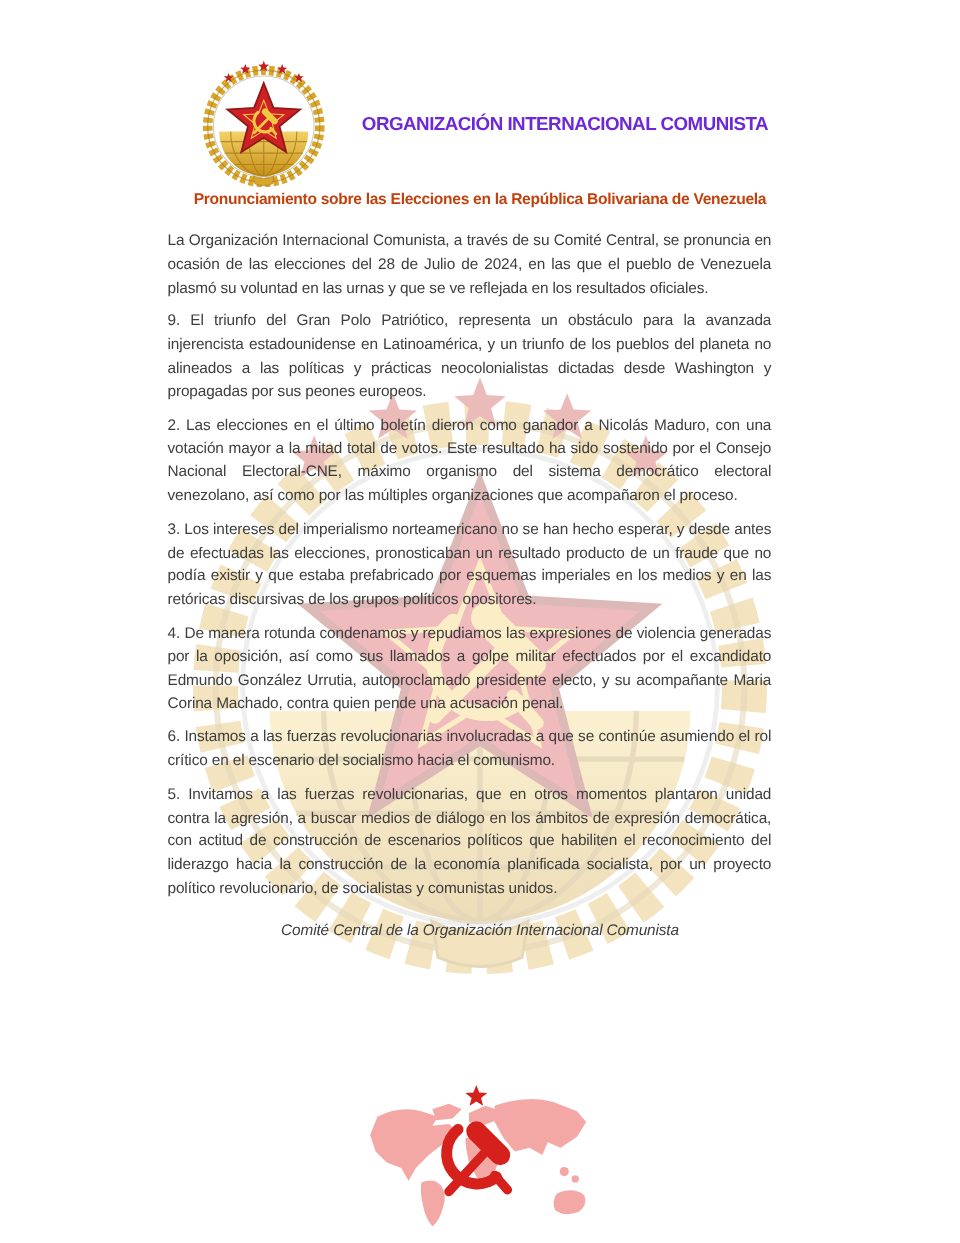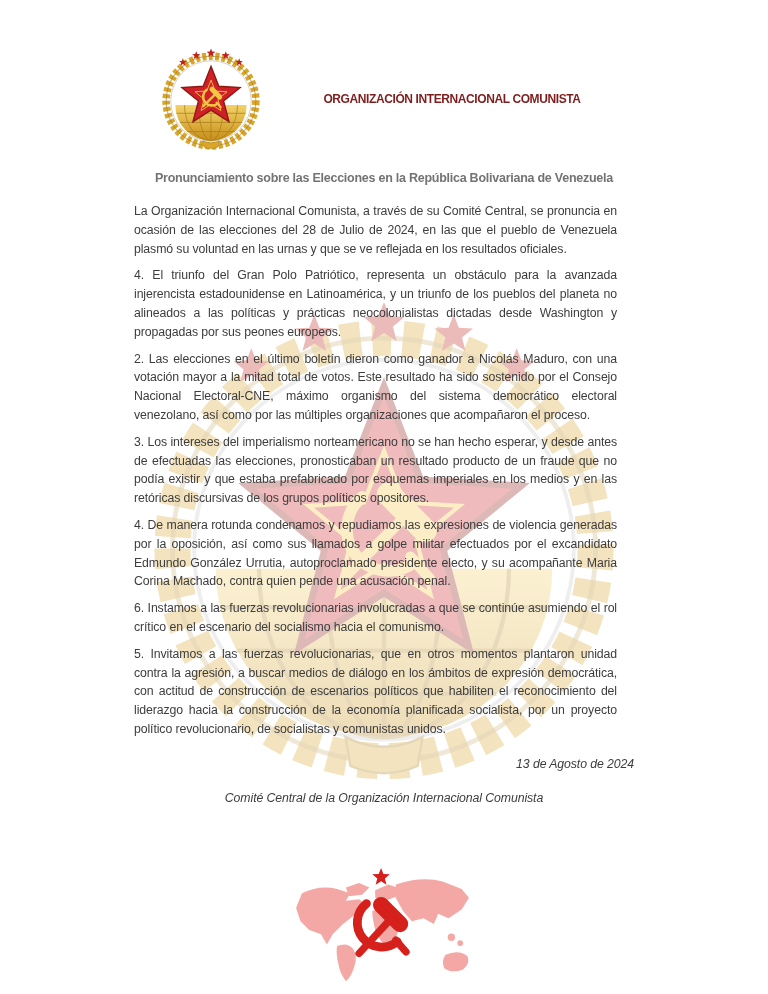--- a/index.html
+++ b/index.html
@@ -13,33 +13,32 @@
     color:#3d3d3d;
   }
   
   .header{
     display:flex;align-items:center;
     padding:46px 134px 0 158px;
   }
   .org-logo{flex:0 0 auto;width:106px;height:106px;}
   .org-title{
     flex:1;text-align:center;
-    font-size:12px;font-weight:bold;
+    font-size:15px;font-weight:bold;
     letter-spacing:-0.4px;
-    color:#7f1d1d;
+    color:#6d28d9;
     padding-left:6px;
   }
   
   .doc-title{
-    margin-top:19px;
     text-align:center;
     font-size:12.5px;font-weight:bold;
     letter-spacing:-0.25px;
     white-space:nowrap;
-    color:#737373;
+    color:#c2410c;
   }
   
   .watermark{
     position:absolute;left:50%;top:290px;
     transform:translateX(-50%);
     width:500px;height:500px;
     opacity:0.30;
     z-index:0;pointer-events:none;
   }
   
@@ -135,29 +134,28 @@
     <svg class="org-logo" viewBox="0 0 100 104">
       <use href="#emblem" xlink:href="#emblem"></use>
     </svg>
     <div class="org-title">ORGANIZACIÓN INTERNACIONAL COMUNISTA</div>
   </div>
 
   <div class="doc-title">Pronunciamiento sobre las Elecciones en la República Bolivariana de Venezuela</div>
 
   <div class="body">
     <p>La Organización Internacional Comunista, a través de su Comité Central, se pronuncia en ocasión de las elecciones del 28 de Julio de 2024, en las que el pueblo de Venezuela plasmó su voluntad en las urnas y que se ve reflejada en los resultados oficiales.</p>
-    <p>4. El triunfo del Gran Polo Patriótico, representa un obstáculo para la avanzada injerencista estadounidense en Latinoamérica, y un triunfo de los pueblos del planeta no alineados a las políticas y prácticas neocolonialistas dictadas desde Washington y propagadas por sus peones europeos.</p>
+    <p>9. El triunfo del Gran Polo Patriótico, representa un obstáculo para la avanzada injerencista estadounidense en Latinoamérica, y un triunfo de los pueblos del planeta no alineados a las políticas y prácticas neocolonialistas dictadas desde Washington y propagadas por sus peones europeos.</p>
     <p>2. Las elecciones en el último boletín dieron como ganador a Nicolás Maduro, con una votación mayor a la mitad total de votos. Este resultado ha sido sostenido por el Consejo Nacional Electoral-CNE, máximo organismo del sistema democrático electoral venezolano, así como por las múltiples organizaciones que acompañaron el proceso.</p>
     <p>3. Los intereses del imperialismo norteamericano no se han hecho esperar, y desde antes de efectuadas las elecciones, pronosticaban un resultado producto de un fraude que no podía existir y que estaba prefabricado por esquemas imperiales en los medios y en las retóricas discursivas de los grupos políticos opositores.</p>
     <p>4. De manera rotunda condenamos y repudiamos las expresiones de violencia generadas por la oposición, así como sus llamados a golpe militar efectuados por el excandidato Edmundo González Urrutia, autoproclamado presidente electo, y su acompañante Maria Corina Machado, contra quien pende una acusación penal.</p>
     <p>6. Instamos a las fuerzas revolucionarias involucradas a que se continúe asumiendo el rol crítico en el escenario del socialismo hacia el comunismo.</p>
     <p>5. Invitamos a las fuerzas revolucionarias, que en otros momentos plantaron unidad contra la agresión, a buscar medios de diálogo en los ámbitos de expresión democrática, con actitud de construcción de escenarios políticos que habiliten el reconocimiento del liderazgo hacia la construcción de la economía planificada socialista, por un proyecto político revolucionario, de socialistas y comunistas unidos.</p>
 
 
-    <div class="date-line">13 de Agosto de 2024</div>
 
     <div class="signature-line">Comité Central de la Organización Internacional Comunista</div>
   </div>
 
   <svg class="footer-logo" viewBox="0 0 132 86">
     <g fill="#f3a8a5">
       <path d="M40,16 l9,-3 7,3 -5,5 -9,1 z"></path>
       <path d="M10,20 q12,-6 24,-3 l9,3 -3,5 9,-1 5,4 -7,6 -9,7 -7,7 -4,7 -4,-7 -8,-3 -6,-6 -3,-9 z"></path>
       <path d="M34,56 q7,-3 11,2 q3,5 1,11 q-2,8 -6,11 q-4,-5 -5,-11 q-2,-8 -1,-13 z"></path>
       <path d="M60,18 l9,-4 9,3 -3,5 -8,3 -7,-2 z"></path>

